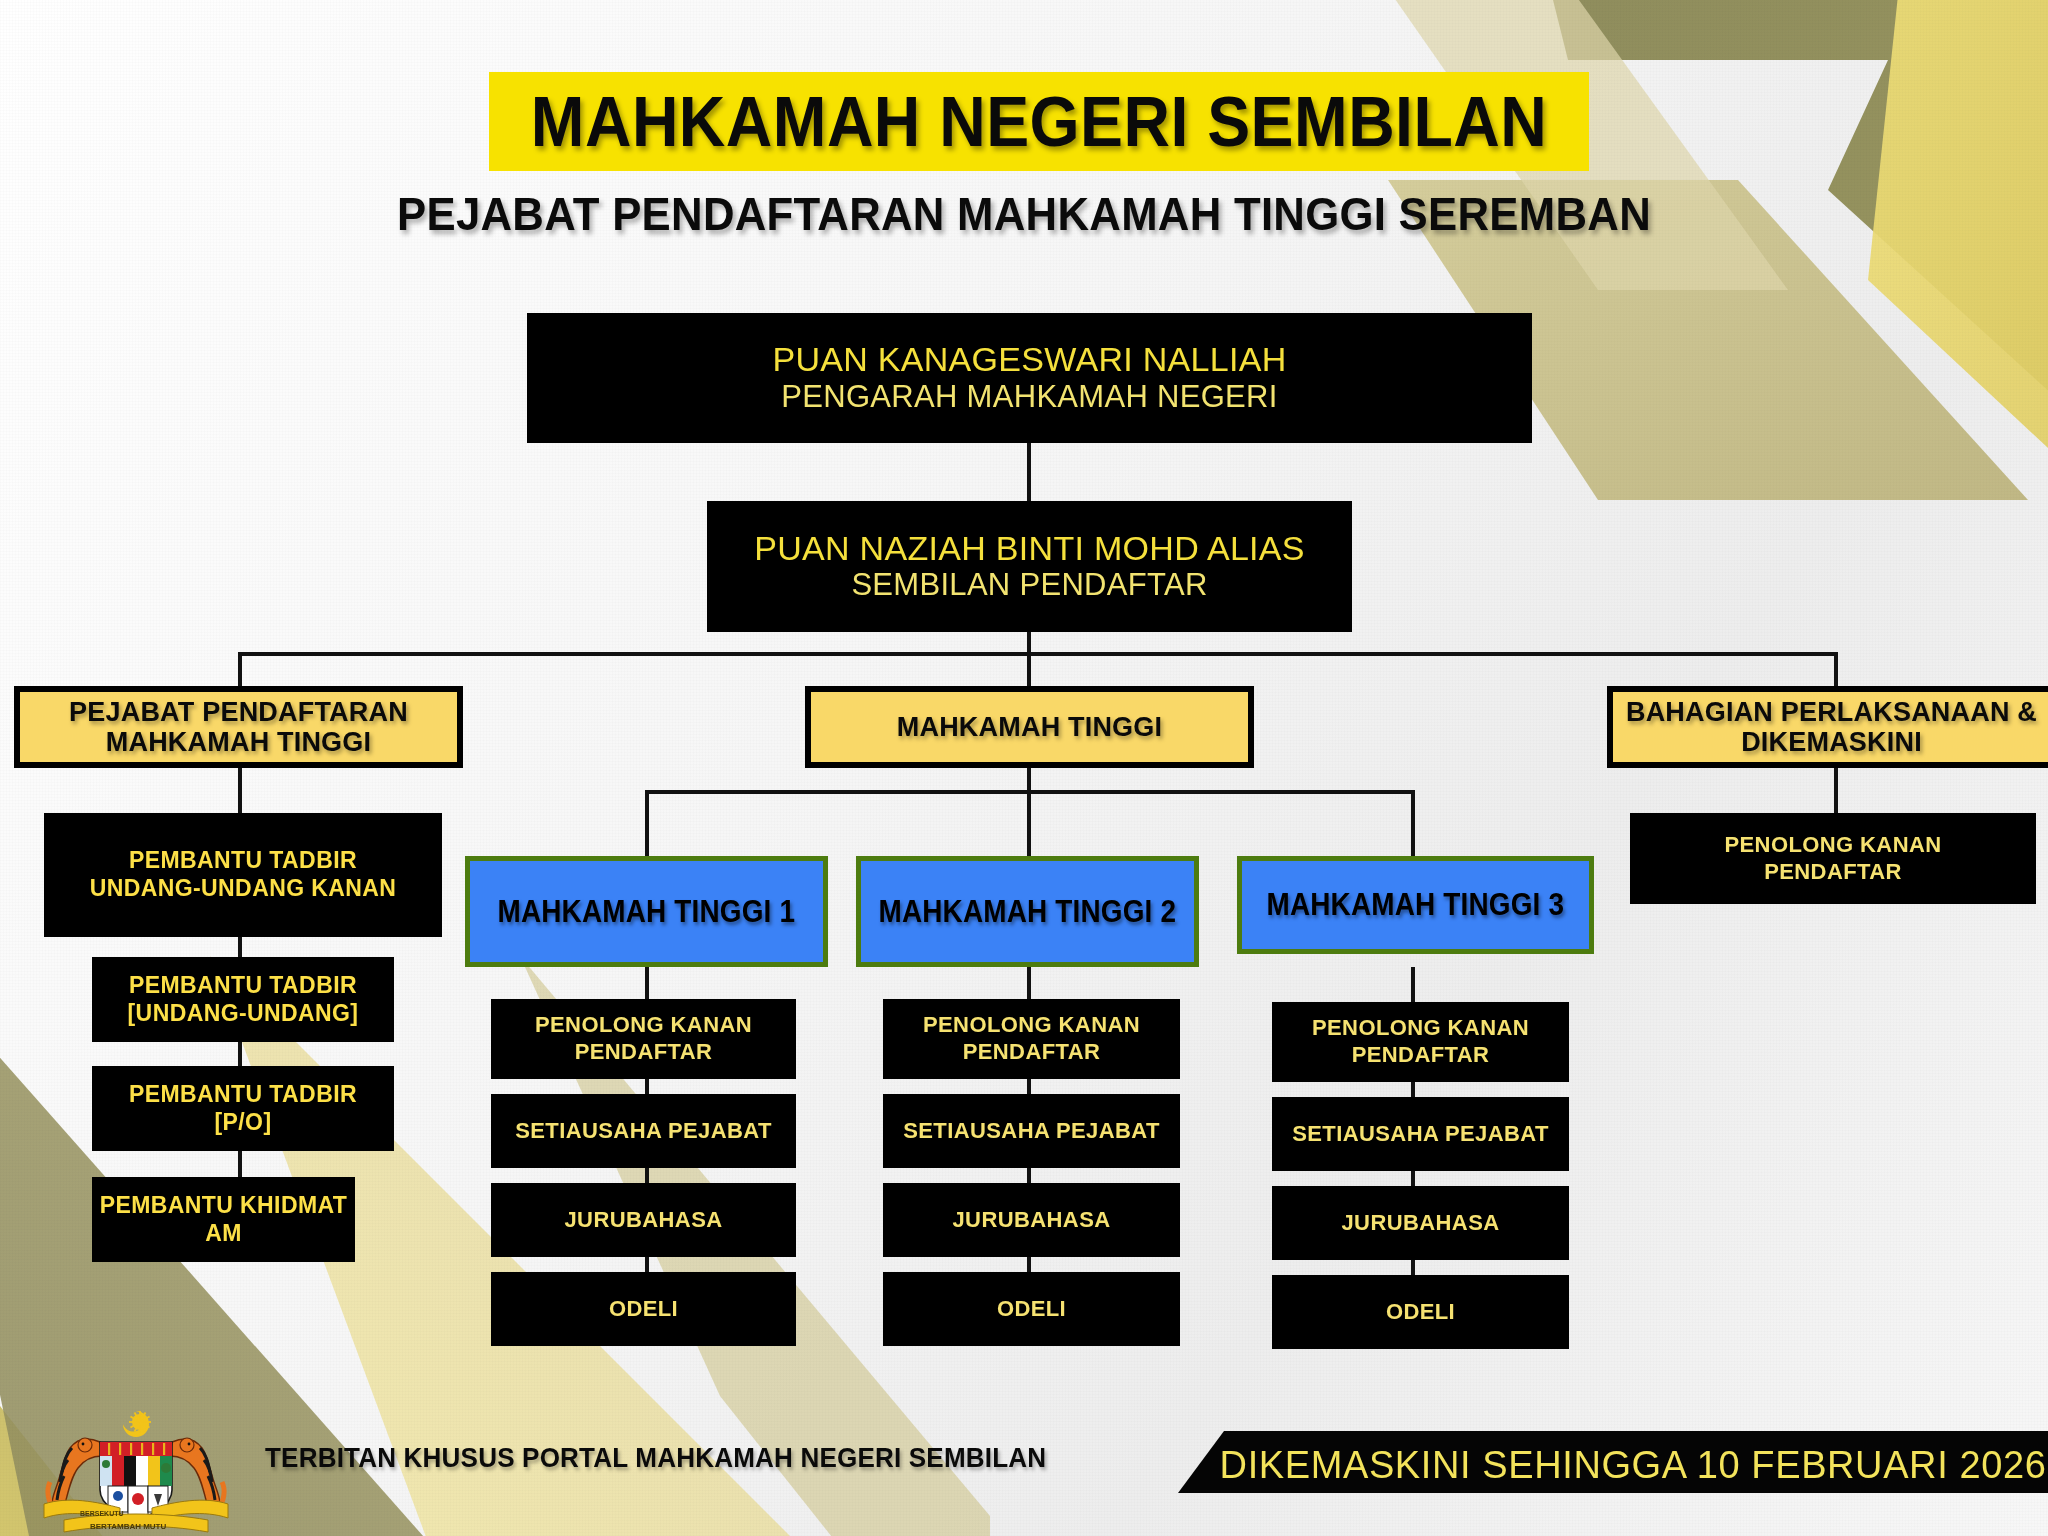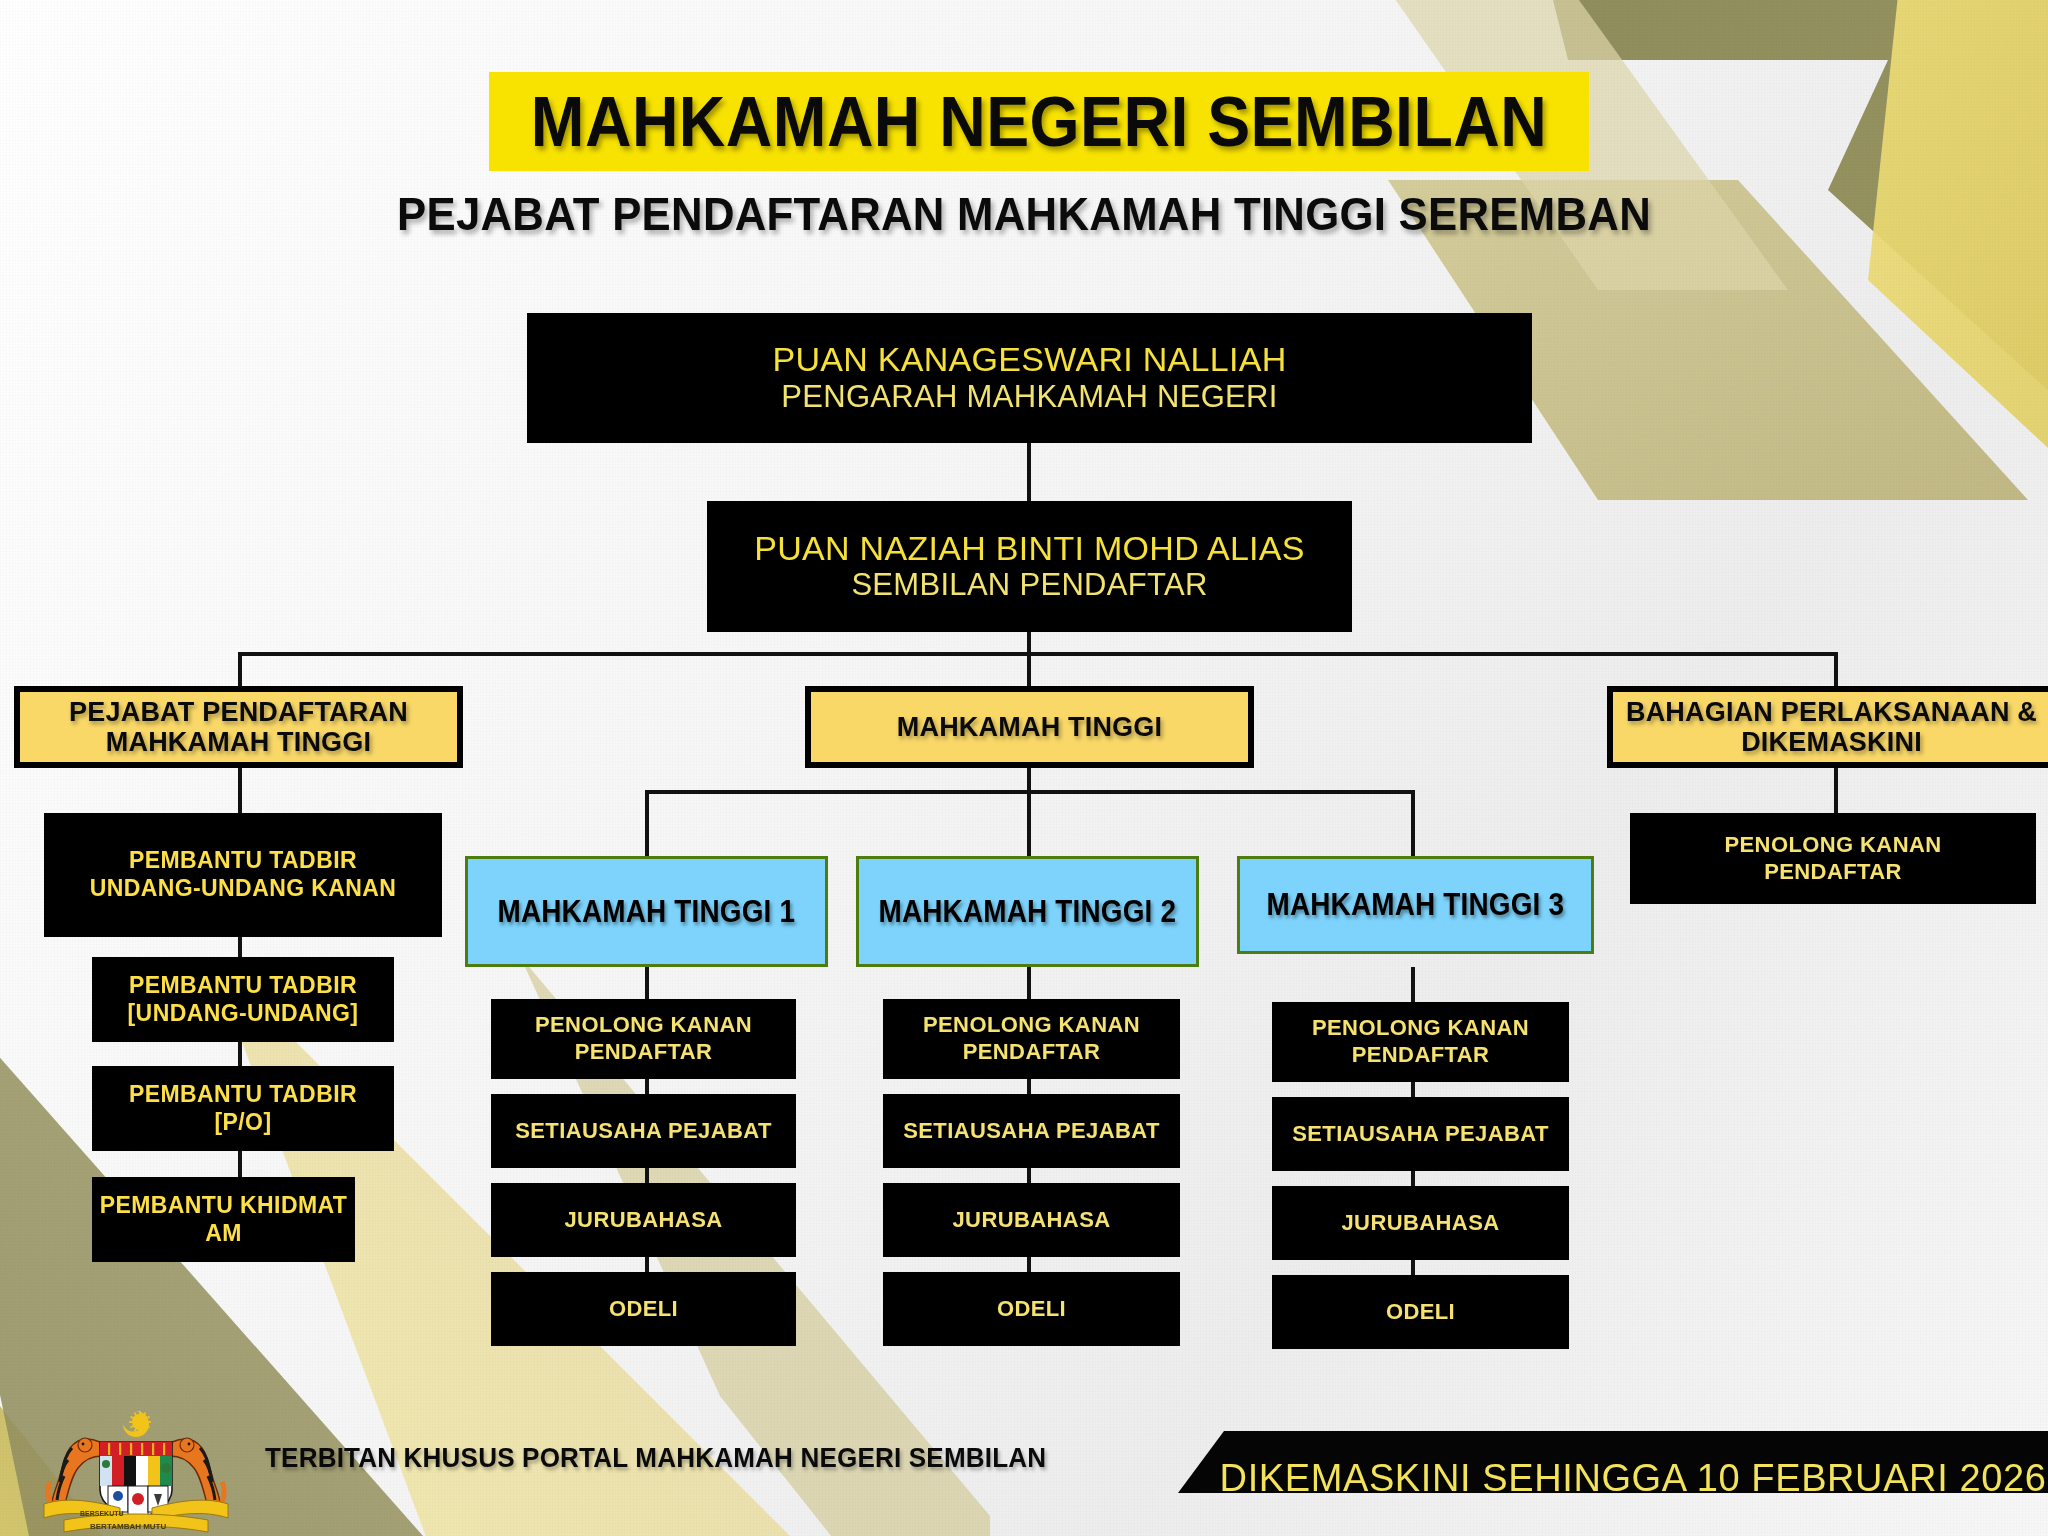--- a/index.html
+++ b/index.html
@@ -36,37 +36,37 @@
   .node{position:absolute;box-sizing:border-box;display:flex;flex-direction:column;
         align-items:center;justify-content:center;text-align:center;}
   .blk{background:#000000;}
 
   .top-name{font-size:34px;font-weight:normal;color:#F5E03C;letter-spacing:.3px;line-height:1.05;}
   .top-role{font-size:31px;color:#F2E370;letter-spacing:.3px;line-height:1.1;margin-top:2px;}
 
   .gold{background:#F9D868;border:6px solid #000;}
   .gold .lbl{font-weight:bold;font-size:27px;color:#0a0a0a;line-height:1.12;
              text-shadow:2px 3px 4px rgba(0,0,0,.35);letter-spacing:.2px;}
-  .bright{background:#7dd3fc;border:3px solid #4d7c0f;}
+  .bright{background:#3b82f6;border:5px solid #4d7c0f;}
   .bright .lbl{font-weight:bold;font-size:31px;color:#000;letter-spacing:.2px;
                transform:scaleX(.9);white-space:nowrap;text-shadow:2px 3px 4px rgba(0,0,0,.4);}
 
   .sub .lbl{font-size:22px;font-weight:bold;color:#F6E271;line-height:1.22;letter-spacing:.4px;}
   .leftcol .lbl{font-size:23px;font-weight:bold;color:#fde047;line-height:1.2;letter-spacing:.4px;}
 
   
   .ln{position:absolute;background:#111;}
 
   
   .foot-text{position:absolute;left:265px;top:1442px;font-weight:bold;font-size:28px;
     color:#0a0a0a;letter-spacing:.2px;transform:scaleX(.93);transform-origin:left center;
     text-shadow:2px 3px 4px rgba(0,0,0,.3);white-space:nowrap;}
   .badge{position:absolute;left:1178px;top:1431px;width:870px;height:62px;background:#050505;
     clip-path:polygon(46px 0,870px 0,870px 62px,0 62px);}
-  .badge .bt{position:absolute;left:0;top:16px;width:870px;height:62px;display:flex;
+  .badge .bt{position:absolute;left:0;top:3px;width:870px;height:62px;display:flex;
     align-items:center;justify-content:center;padding-left:40px;box-sizing:border-box;
     font-size:38px;color:#F3E35B;letter-spacing:.6px;white-space:nowrap;}
   .emblem{position:absolute;left:28px;top:1398px;width:216px;height:138px;}
 </style>
 </head>
 <body>
 
 <div id="stage">
 
   <div class="bg-base"></div>

